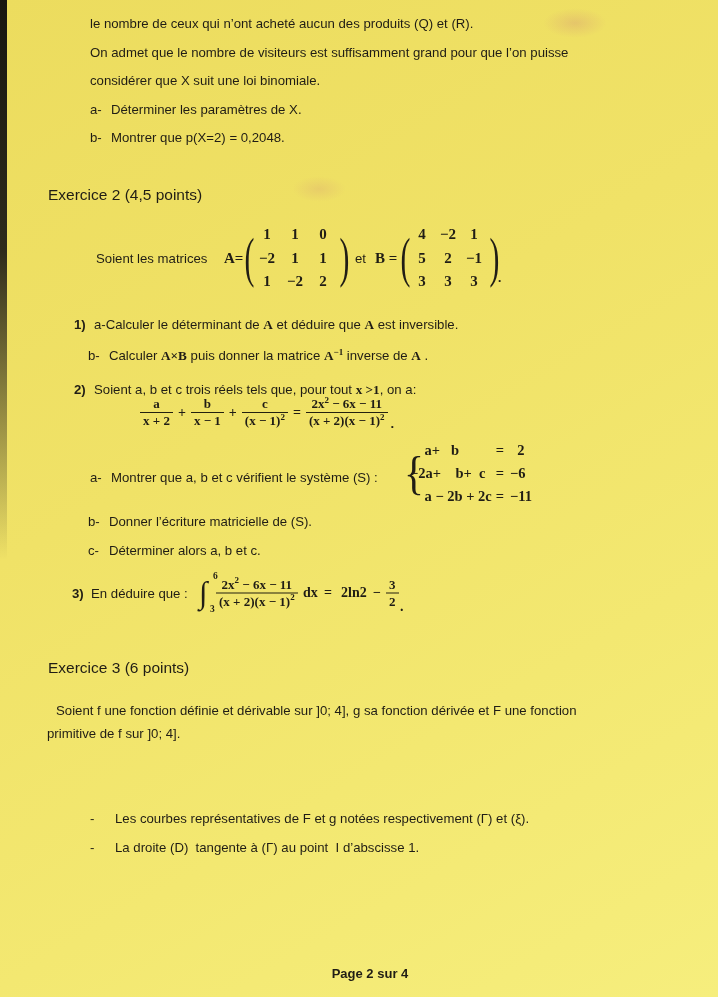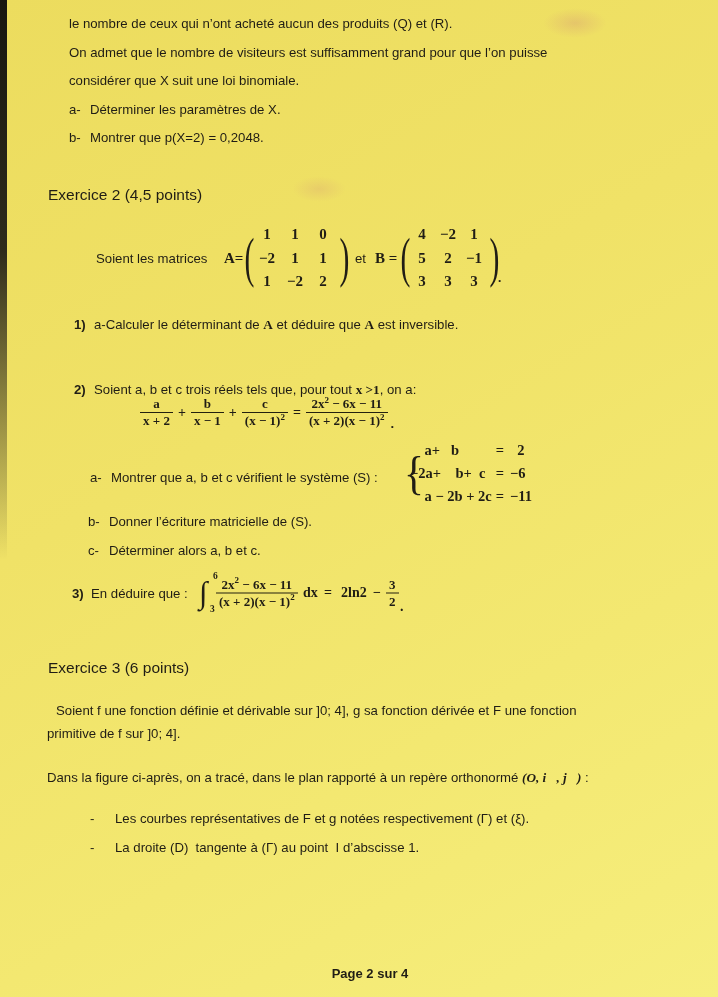--- a/index.html
+++ b/index.html
@@ -16,21 +16,21 @@
   .abs{position:absolute;white-space:nowrap;}
   .vc{position:absolute;top:50%;transform:translateY(-50%);white-space:nowrap;}
   .b{font-weight:400;}
   .qnum{font-weight:700;display:inline-block;width:20px;}
   .ilab{display:inline-block;width:21px;}
   .m{font-family:"Liberation Serif",serif;font-weight:700;}
   .it{font-style:italic;}
   
   .q3blk{left:69px;top:16px;}
   .q3blk .line{height:28.6px;line-height:16px;white-space:nowrap;}
-  .q3blk .ind{}
+  .q3blk .ind{margin-left:21px;}
   
   .extitle{font-size:15.5px;font-weight:400;}
   
   .matrow{position:absolute;left:0;top:218px;width:718px;height:80px;}
   .matrix{display:inline-flex;align-items:center;}
   .paren{font-family:"Liberation Serif",serif;font-weight:400;font-size:54px;line-height:70px;
     display:inline-block;transform:scaleX(.55);width:11px;text-align:center;}
   .mgrid{display:grid;grid-template-columns:repeat(3,28px);font-family:"Liberation Serif",serif;
     font-weight:700;font-size:15px;line-height:23.5px;text-align:center;}
   .mgrid.bg{grid-template-columns:repeat(3,26px);}
@@ -123,20 +123,23 @@
       </span>
       <span class="paren">)</span>
     </span>
     <span class="abs m" style="left:498px;top:52px">.</span>
   </div>
 
   <div class="abs" style="left:74px;top:317px">
     <span class="qnum">1)</span><span>a-Calculer le déterminant de </span><span class="m">A</span><span> et déduire que </span><span class="m">A</span><span> est inversible.</span>
   </div>
 
+  <div class="abs" style="left:88px;top:348px">
+    <span class="ilab">b-</span><span>Calculer </span><span class="m">A×B</span><span> puis donner la matrice </span><span class="m">A</span><sup class="asup">−1</sup><span> inverse de </span><span class="m">A</span><span> .</span>
+  </div>
 
   <div class="abs" style="left:74px;top:382px">
     <span class="qnum">2)</span><span>Soient a, b et c trois réels tels que, pour tout </span><span class="m">x &gt;1</span><span>, on a:</span>
   </div>
 
   <div class="identity">
     <span class="frac">
       <span class="num">a</span>
       <span class="den">x + 2</span>
     </span>
@@ -206,23 +209,20 @@
     <span class="vc frac" style="left:386px">
       <span class="num">3</span>
       <span class="den">2</span>
     </span>
     <span class="abs rterm" style="left:400px;top:28px">.</span>
   </div>
 
   <h2 class="abs extitle" style="left:48px;top:659px;margin:0">Exercice 3 (6 points)</h2>
   <div class="abs" style="left:56px;top:703px">Soient f une fonction définie et dérivable sur ]0; 4], g sa fonction dérivée et F une fonction</div>
   <div class="abs" style="left:47px;top:726px">primitive de f sur ]0; 4].</div>
-  <div class="abs" style="left:47px;top:770px">
-    <span>Dans la figure ci-après, on a tracé, dans le plan rapporté à un repère orthonormé </span><span class="m it">(O, i⃗, j⃗)</span><span> :</span>
-  </div>
   <div class="abs" style="left:90px;top:811px">
     <span class="dash">-</span><span>Les courbes représentatives de F et g notées respectivement (Γ) et (ξ).</span>
   </div>
   <div class="abs" style="left:90px;top:840px">
     <span class="dash">-</span><span>La droite (D)&nbsp; tangente à (Γ) au point&nbsp; I d’abscisse 1.</span>
   </div>
 
   <div class="footer">Page 2 sur 4</div>
 </div>
 

